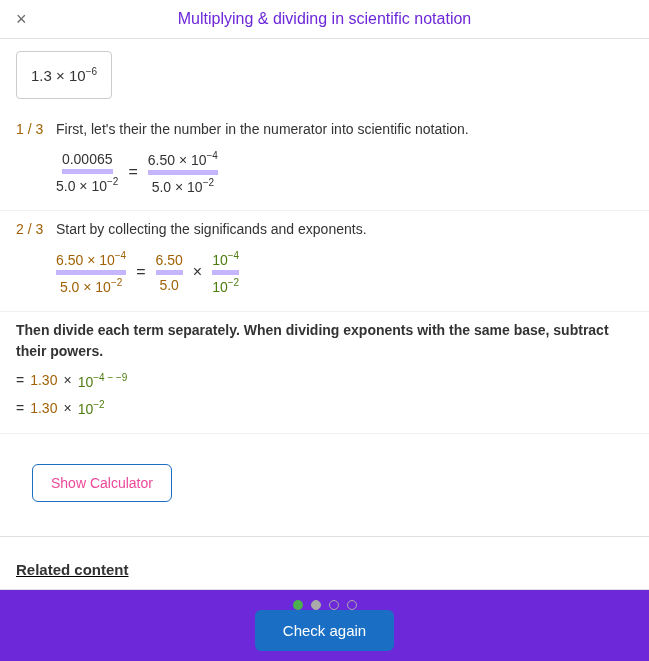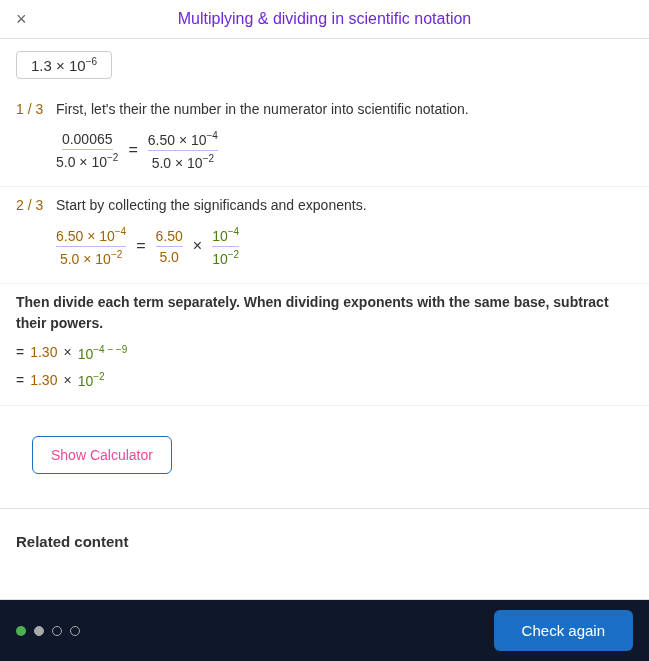--- a/index.html
+++ b/index.html
@@ -33,21 +33,21 @@
       color: #6d28d9;
       font-size: 16px;
       font-weight: normal;
     }
 
     
     .answer-box {
       display: inline-block;
       border: 1px solid #ccc;
       border-radius: 4px;
-      padding: 4px 14px;
+      padding: 14px 14px;
       margin: 12px 16px;
       font-size: 15px;
       color: #333;
     }
 
     
     .steps-container {
       padding: 0 0 10px 0;
     }
 
@@ -88,21 +88,21 @@
       font-size: 14px;
     }
 
     .fraction {
       display: inline-flex;
       flex-direction: column;
       align-items: center;
     }
 
     .fraction .numerator {
-      border-bottom: 1px solid #c4b5fd;
+      border-bottom: 5px solid #c4b5fd;
       padding-bottom: 2px;
       text-align: center;
     }
 
     .fraction .denominator {
       padding-top: 2px;
       text-align: center;
     }
 
     .equals-sign {
@@ -147,41 +147,43 @@
     
     .divider {
       height: 1px;
       background: #e0e0e0;
       margin: 10px 0;
     }
 
     
     .related-section {
       padding: 14px 16px 8px 16px;
+      text-decoration: underline;
     }
 
     .related-title {
       font-size: 15px;
       font-weight: bold;
       color: #333;
       margin-bottom: 10px;
     }
 
     
     .bottom-bar {
       position: absolute;
       bottom: 0;
       left: 0;
       right: 0;
       display: flex;
       align-items: center;
       justify-content: space-between;
       padding: 10px 16px;
       border-top: 1px solid #e0e0e0;
-      background: #0f172a;
+      background: #6d28d9;
+      flex-direction: column;
     }
 
     .dots {
       display: flex;
       gap: 8px;
       align-items: center;
     }
 
     .dot {
       width: 10px;

